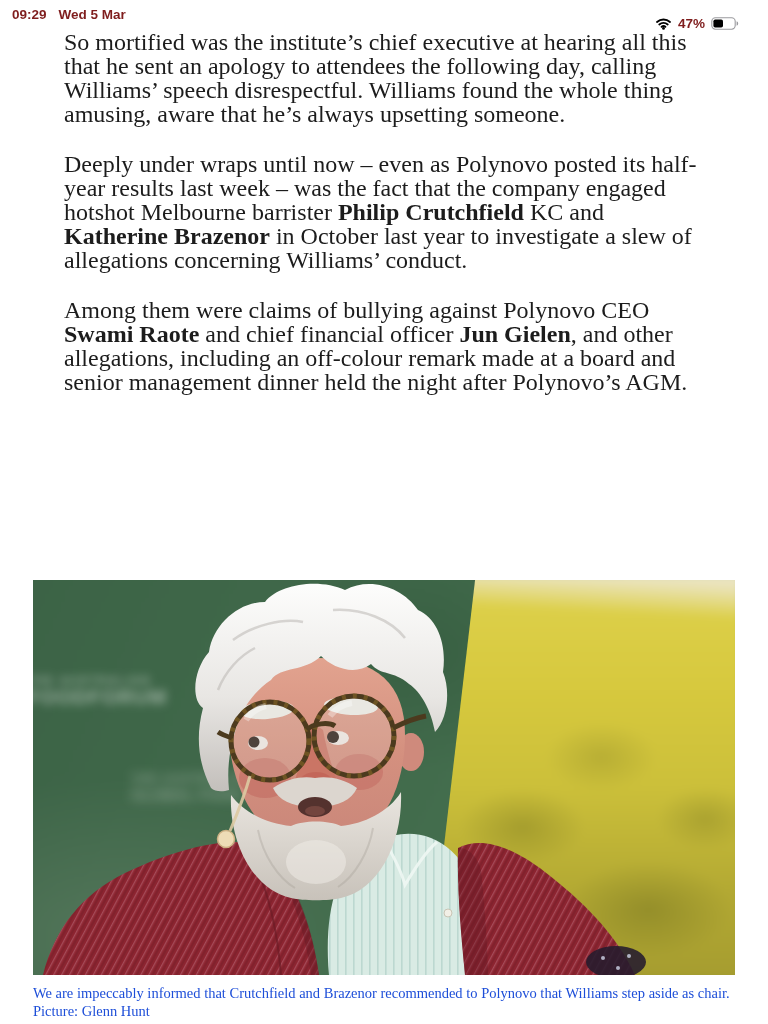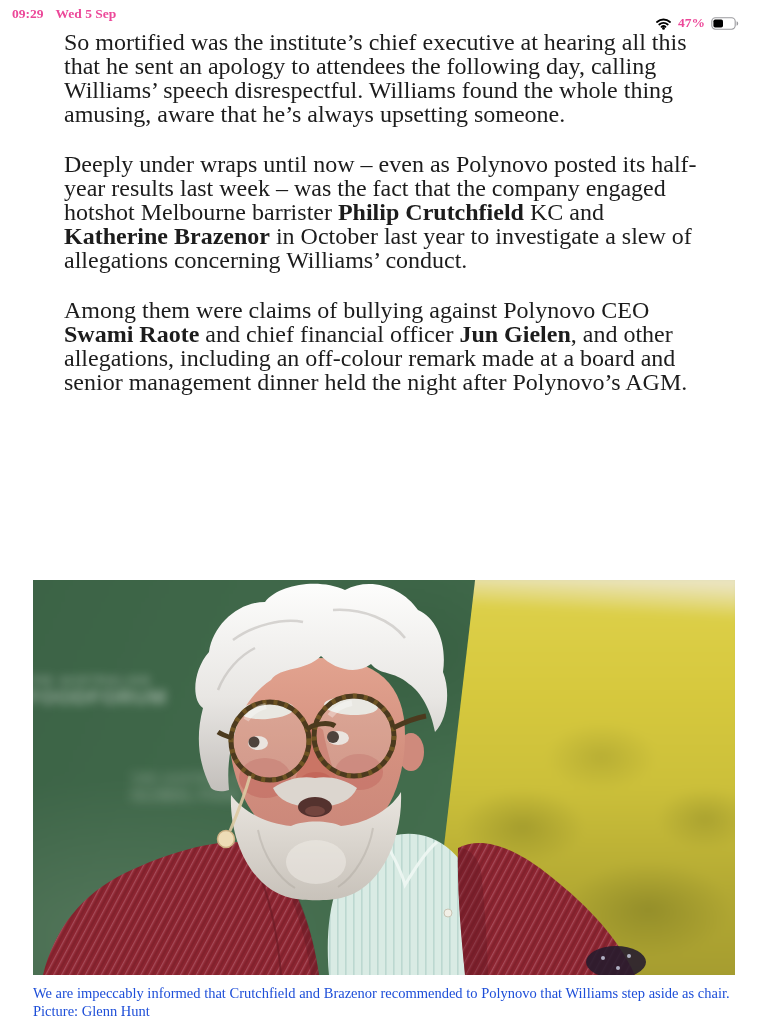--- a/index.html
+++ b/index.html
@@ -3,22 +3,22 @@
 <meta charset="utf-8">
 <style>
   * { margin:0; padding:0; box-sizing:border-box; }
   html,body { width:768px; height:1024px; background:#ffffff; overflow:hidden;
               font-family:"Liberation Serif","DejaVu Serif",serif; }
 
   
   .statusbar { position:absolute; top:0; left:0; width:751px; height:26px;
                display:flex; align-items:center; justify-content:space-between;
                padding:2px 12px 0 12px;
-               font-family:Liberation Serif, serif;
-               font-size:13.5px; font-weight:600; color:#ec4899; }
+               font-family:Liberation Sans, sans-serif;
+               font-size:13.5px; font-weight:600; color:#7f1d1d; }
   .sb-left { display:flex; gap:12px; align-items:center; }
   .sb-right { display:flex; gap:6px; align-items:center;margin-top:18px; }
   .sb-right svg { display:block; }
 
   
   .article { position:absolute; top:30px; left:64px; width:636px;
              font-size:24px; line-height:24px; color:#1c1c1c; }
   .article p { margin:0 0 26px 0; }
   .article .b { font-weight:bold; }
 
@@ -54,21 +54,21 @@
   
   .caption { position:absolute; left:33px; top:984px; width:712px;
              font-size:14.5px; line-height:18px; color:#1d4ed8; }
 </style>
 </head>
 <body>
 
 <div class="statusbar">
   <div class="sb-left">
     <span>09:29</span>
-    <span>Wed 5 Sep</span>
+    <span>Wed 5 Mar</span>
   </div>
   <div class="sb-right">
     <span>
       <svg width="17" height="13" viewBox="0 0 16 13">
         <path d="M1.5 4.9 a10.2 10.2 0 0 1 13 0" fill="none" stroke="#000" stroke-width="1.9" stroke-linecap="round"></path>
         <path d="M3.8 7.4 a6.6 6.6 0 0 1 8.4 0" fill="none" stroke="#000" stroke-width="1.9" stroke-linecap="round"></path>
         <path d="M6.1 9.8 a3.1 3.1 0 0 1 3.8 0" fill="none" stroke="#000" stroke-width="1.9" stroke-linecap="round"></path>
         <circle cx="8" cy="11.4" r="1.4" fill="#000"></circle>
       </svg>
     </span>

